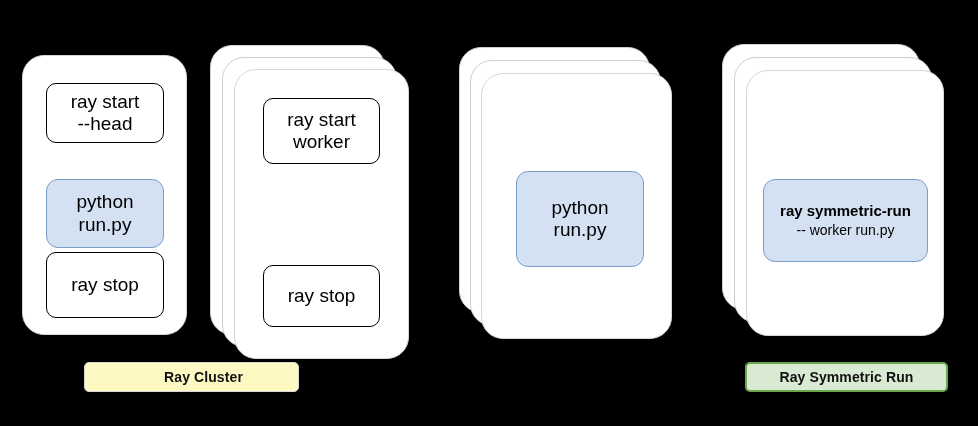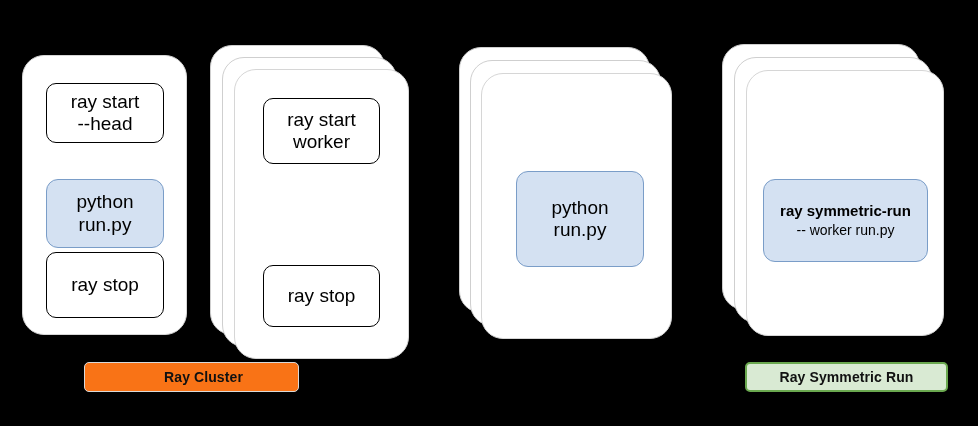--- a/index.html
+++ b/index.html
@@ -76,21 +76,21 @@
     display: flex;
     align-items: center;
     justify-content: center;
     border-radius: 5px;
     font-size: 14px;
     font-weight: bold;
     color: #111111;
     letter-spacing: 0.1px;
   }
   .group-label.gray {
-    background: #f97316;
+    background: #fef9c3;
     border: 1px solid #d9d9d9;
     padding-left: 24px;
   }
   .group-label.green {
     background: #d9ead3;
     border: 2px solid #6aa84f;
   }
 </style>
 </head>
 <body>

